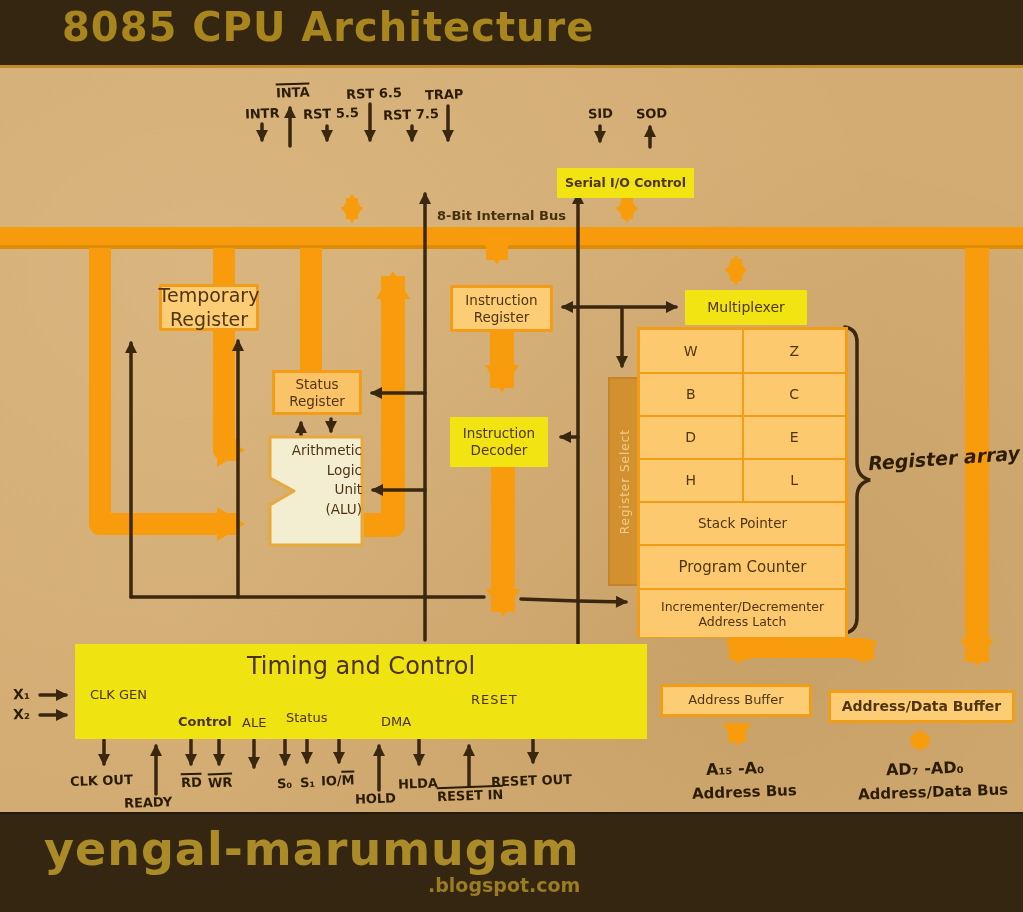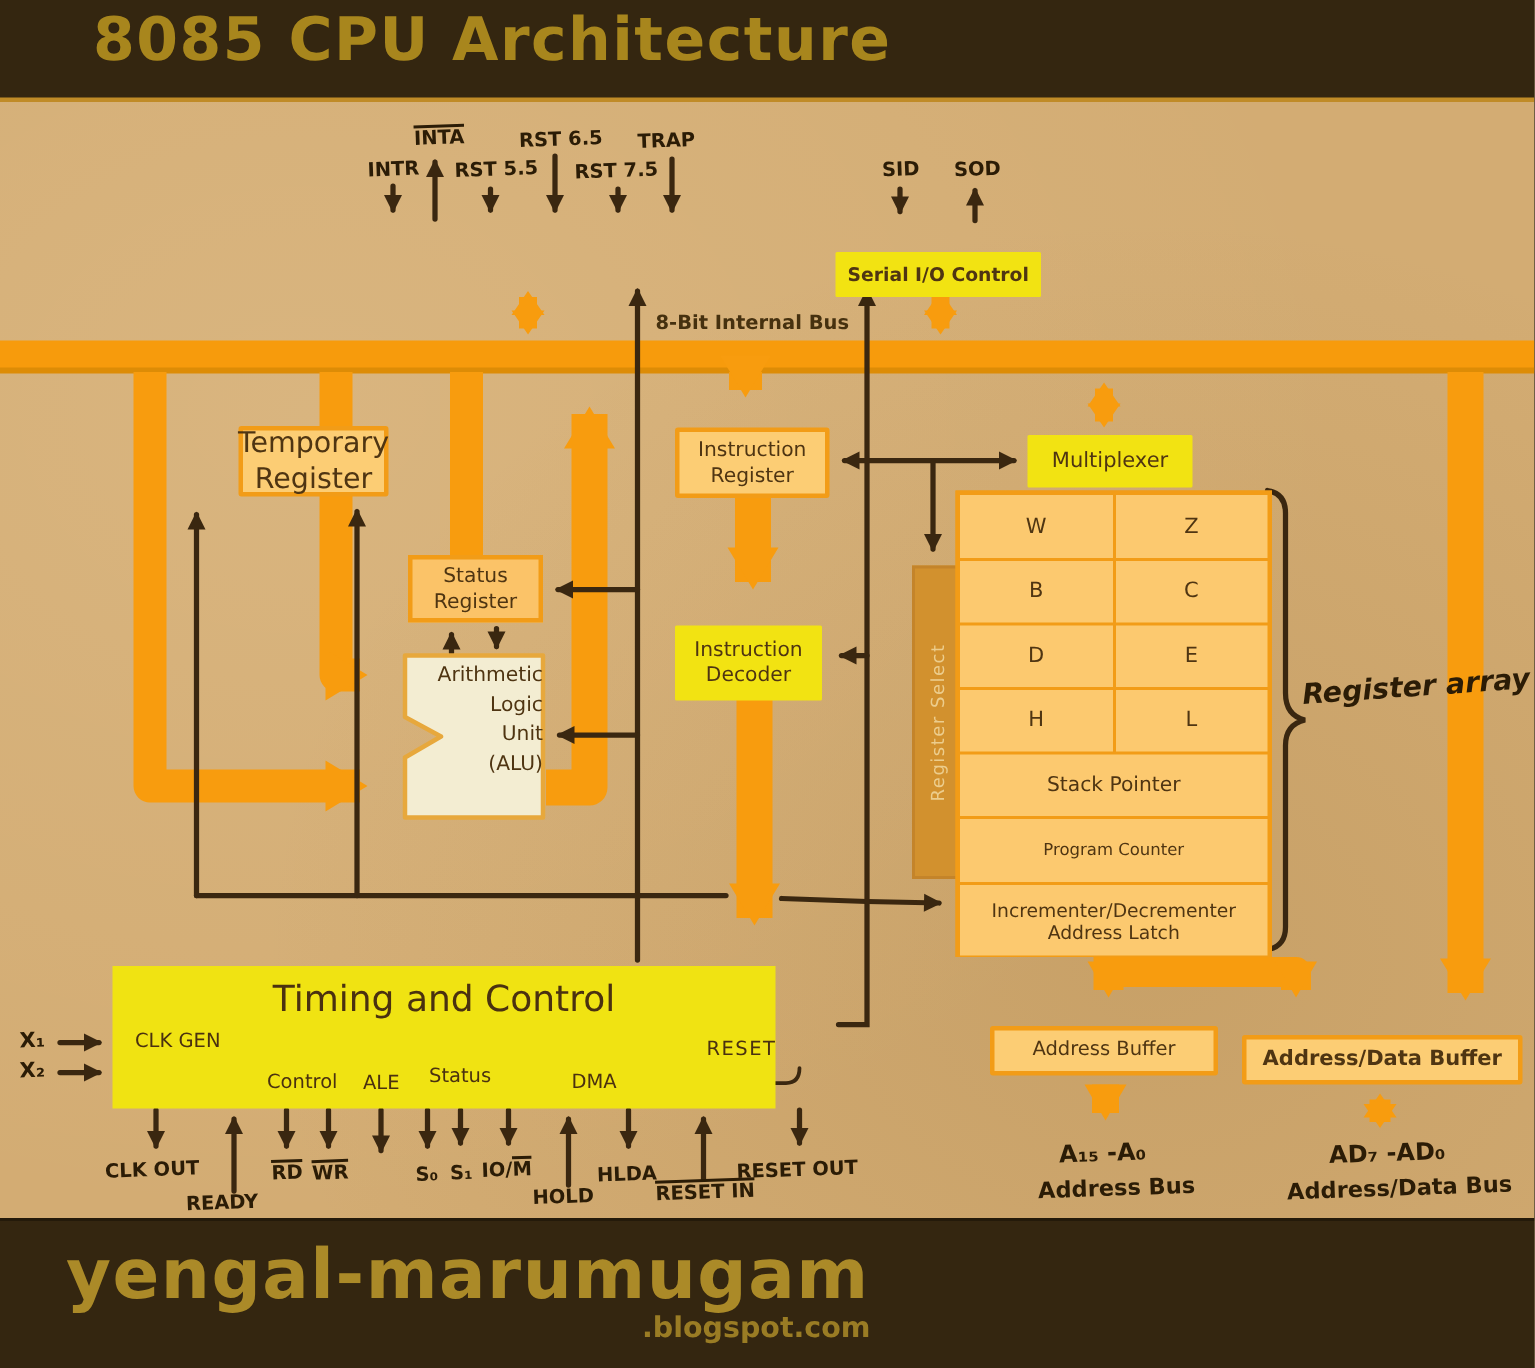--- a/index.html
+++ b/index.html
@@ -32,21 +32,21 @@
   #reg-array .cell{background:#fcc96f;display:flex;align-items:center;justify-content:center;
                    font-size:14px;color:#4f3512;text-align:center;line-height:1.2;}
   #reg-array .span2{grid-column:1 / span 2;}
   #register-select{position:absolute;left:608px;top:377px;width:29px;height:205px;
                    background:#d2912e;border:2px solid #c4842a;display:flex;align-items:center;justify-content:center;}
   #register-select span{writing-mode:vertical-rl;transform:rotate(180deg);
                    font-size:12px;color:#eccd8d;letter-spacing:1px;white-space:nowrap;}
   #alu-box{position:absolute;left:264px;top:433px;width:102px;height:116px;}
   #alu-text{position:absolute;left:18px;top:8px;width:80px;text-align:right;
             font-size:13.5px;color:#4f3512;line-height:1.45;}
-  #timing-box{position:absolute;left:75px;top:644px;width:442px;height:95px;background:#f0e312;}
+  #timing-box{position:absolute;left:75px;top:644px;width:572px;height:95px;background:#f0e312;}
   #timing-title{position:absolute;left:0;top:8px;width:100%;text-align:center;
                 font-size:24px;color:#4a3110;}
   .brace-label{font-style:italic;}
 </style>
 </head>
 <body>
 <div id="stage">
 
 <svg class="layer" width="1023" height="912">
   <defs>
@@ -188,48 +188,48 @@
   <div id="alu-text" class="ml">Arithmetic
 Logic
 Unit
 (ALU)</div>
 </div>
 
 <div class="box light ml" style="left:450px;top:285px;width:97px;height:41px;font-size:13.5px;">Instruction
 Register</div>
 <div class="box yellow ml" style="left:450px;top:417px;width:98px;height:50px;font-size:13.5px;">Instruction
 Decoder</div>
-<div class="box yellow" style="left:685px;top:290px;width:110px;height:35px;font-size:14px;">Multiplexer</div>
+<div class="box yellow" style="left:685px;top:290px;width:122px;height:35px;font-size:14px;">Multiplexer</div>
 
 <div id="register-select">
   <span>Register Select</span>
 </div>
 
 <div id="reg-array">
   <div class="cell">W</div>
   <div class="cell">Z</div>
   <div class="cell">B</div>
   <div class="cell">C</div>
   <div class="cell">D</div>
   <div class="cell">E</div>
   <div class="cell">H</div>
   <div class="cell">L</div>
   <div class="cell span2" style="font-size:13.5px;">Stack Pointer</div>
-  <div class="cell span2" style="font-size:11px;">Program Counter</div>
+  <div class="cell span2" style="font-size:15px;">Program Counter</div>
   <div class="cell span2 ml" style="font-size:12.5px;">Incrementer/Decrementer
 Address Latch</div>
 </div>
 <div class="hw ml brace-label" style="left:868px;top:444px;font-size:19px;transform:rotate(-4deg);line-height:1.5;">Register
 array</div>
 
 <div id="timing-box">
   <div id="timing-title">Timing and Control</div>
   <div class="tclabel ml" style="left:15px;top:42px;line-height:1.35;">CLK
 GEN</div>
-  <div class="tclabel" style="left:103px;top:70px;">Control</div>
+  <div class="tclabel" style="left:103px;top:70px;font-weight:bold;">Control</div>
   <div class="tclabel" style="left:167px;top:71px;">ALE</div>
   <div class="tclabel" style="left:211px;top:66px;">Status</div>
   <div class="tclabel" style="left:306px;top:70px;">DMA</div>
   <div class="tclabel" style="left:396px;top:48px;letter-spacing:1px;">RESET</div>
 </div>
 
 <div class="hw" style="left:13px;top:686px;font-size:14px;">X₁</div>
 <div class="hw" style="left:13px;top:706px;font-size:14px;">X₂</div>
 
 <div class="hw" style="left:70px;top:773px;">CLK OUT</div>

